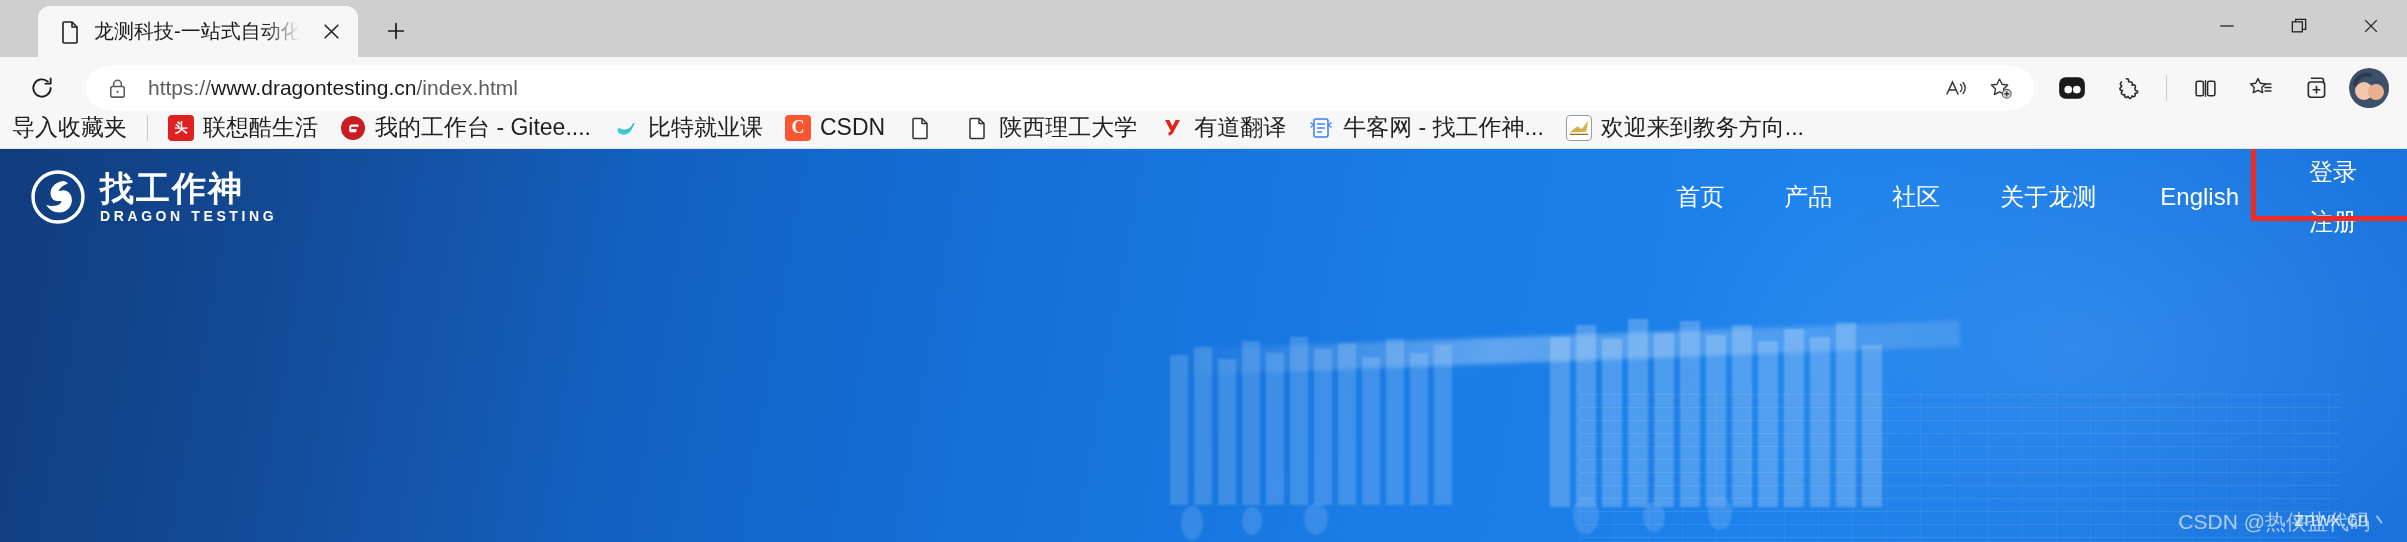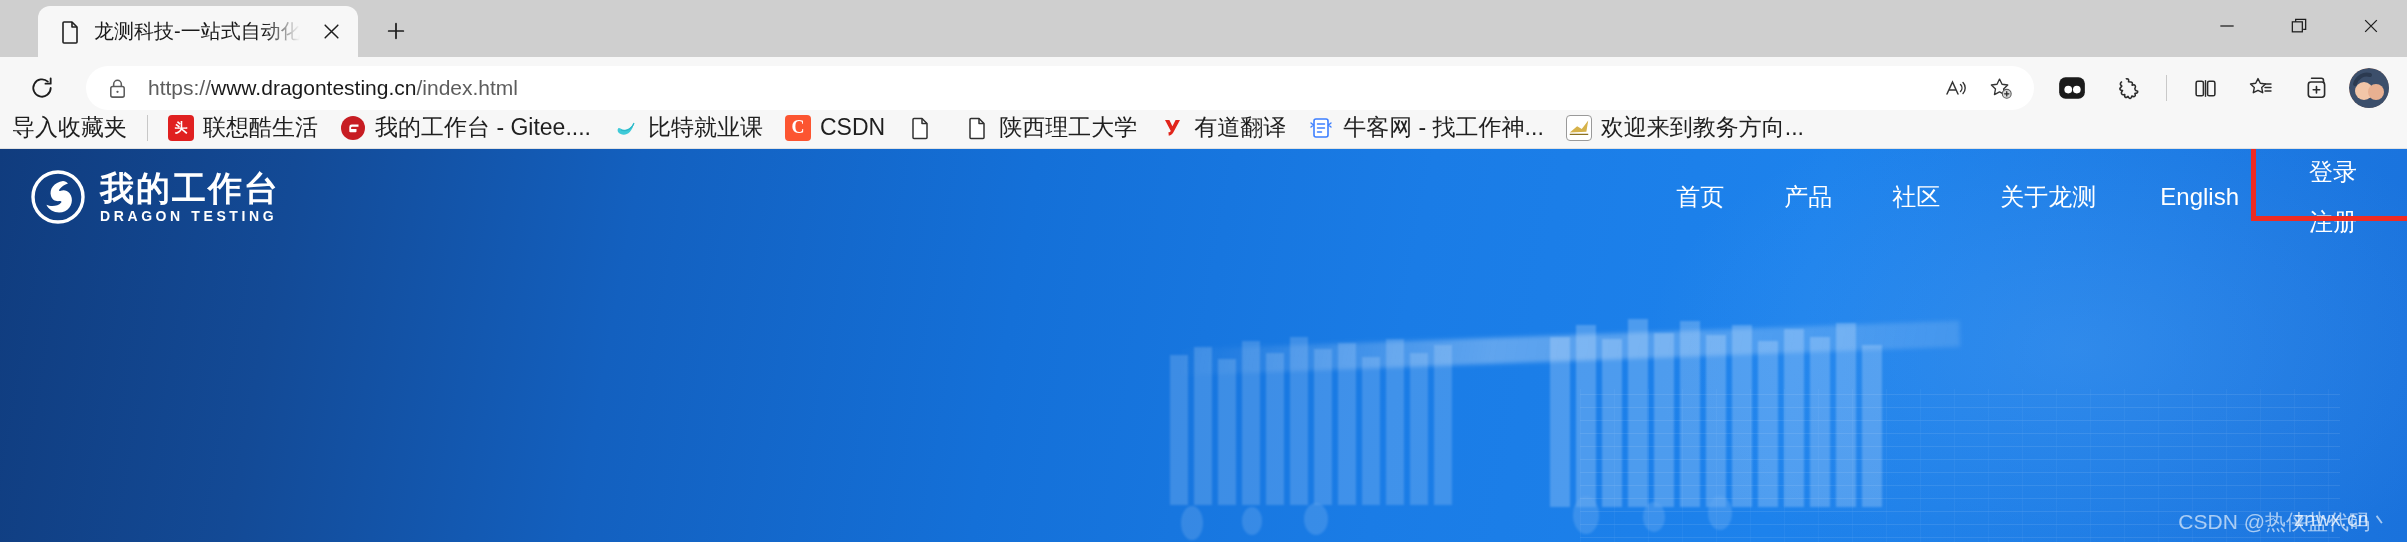--- a/index.html
+++ b/index.html
@@ -546,21 +546,21 @@
     <div class="siteheader">
 
       <div class="logo">
         <span class="logo-mark">
           <svg viewBox="0 0 56 56" width="56" height="56">
             <circle cx="28" cy="28" r="25" fill="none" stroke="#ffffff" stroke-width="3.4"></circle>
             <path d="M33 12c-9 1.5-14 8-12 15 1.2 4.2 5 5.6 8.6 5 1.6-.3 2.4.6 1.4 1.8-2.8 3.3-9.6 4.4-14.6 2 3 6.8 12 9.6 18.6 6.4 7-3.4 9-12.4 4.6-18-2.3-2.9-6.2-3.6-8.8-2.4-1.5.7-2.3-.5-1.3-1.6C31.4 18 34.6 15.4 38 14.6c-1.3-1.6-3-2.5-5-2.6z" fill="#ffffff"></path>
           </svg>
         </span>
         <span class="logo-text">
-          <span class="logo-cn">我的工作台</span>
+          <span class="logo-cn">找工作神</span>
           <span class="logo-en">DRAGON TESTING</span>
         </span>
       </div>
 
       <nav class="nav">
         <a class="nav-item">首页</a>
         <a class="nav-item">产品</a>
         <a class="nav-item">社区</a>
         <a class="nav-item">关于龙测</a>
         <a class="nav-item lang">English</a>

